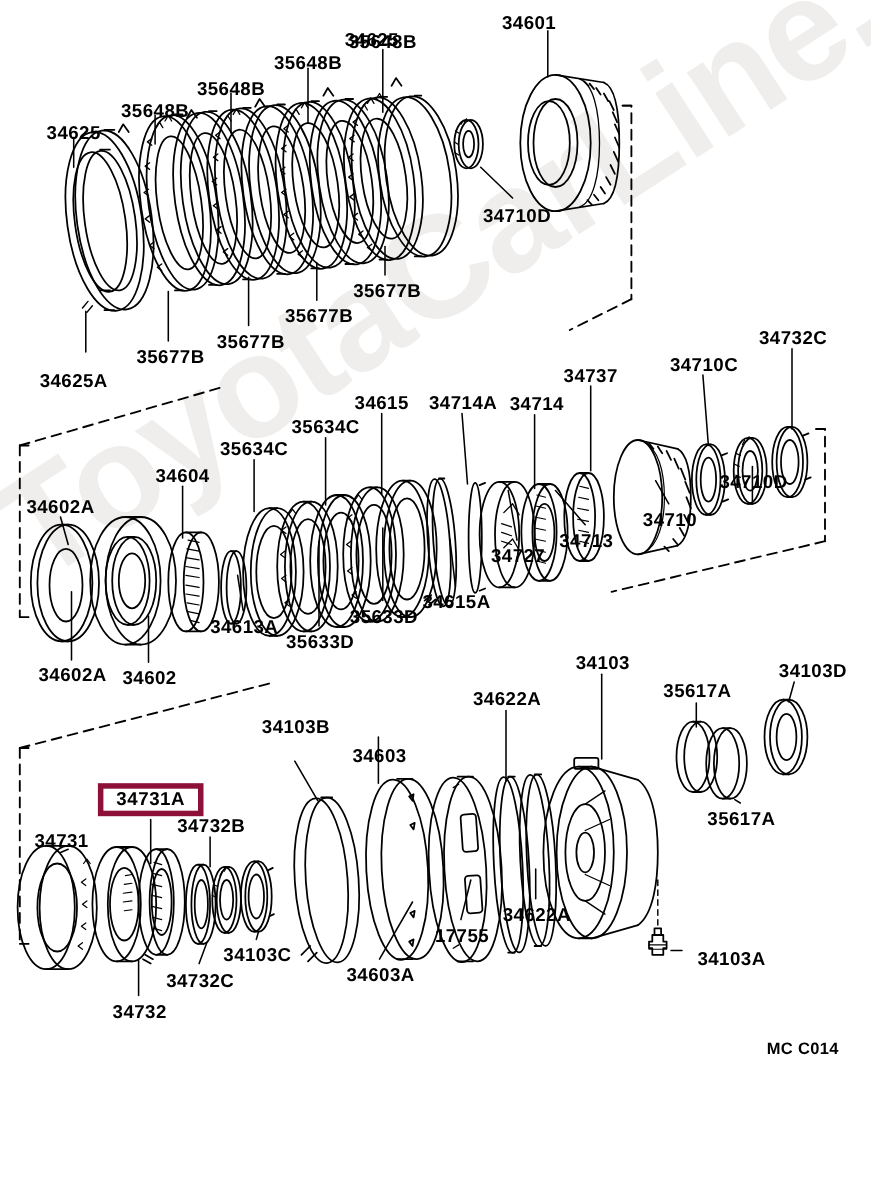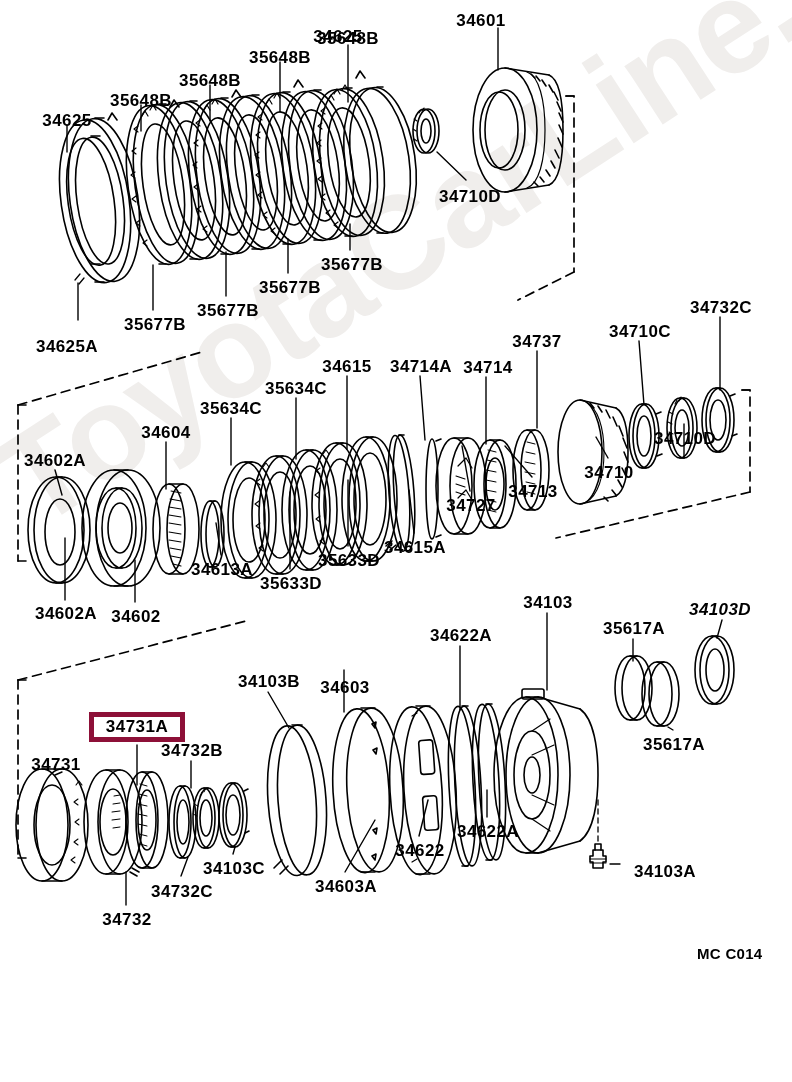--- a/index.html
+++ b/index.html
@@ -583,30 +583,30 @@
   <div class="lbl c" style="left:533px; top:483px;">34713</div>
   <div class="lbl c" style="left:471px; top:497px;">34727</div>
   <div class="lbl c" style="left:415px; top:539px;">34615A</div>
   <div class="lbl c" style="left:349px; top:552px;">35633D</div>
   <div class="lbl c" style="left:291px; top:575px;">35633D</div>
   <div class="lbl c" style="left:222px; top:561px;">34613A</div>
   <div class="lbl c" style="left:66px;  top:605px;">34602A</div>
   <div class="lbl c" style="left:136px; top:608px;">34602</div>
 
   <div class="lbl c" style="left:548px; top:594px;text-align:right;">34103</div>
-  <div class="lbl c" style="left:720px; top:601px;font-style:italic;">34103D</div>
+  <div class="lbl c" style="left:739px; top:601px;">34103D</div>
   <div class="lbl c" style="left:634px; top:620px;">35617A</div>
   <div class="lbl c" style="left:461px; top:627px;">34622A</div>
   <div class="lbl c" style="left:345px; top:651px;margin-top:28px;">34603</div>
-  <div class="lbl c" style="left:269px; top:673px;">34103B</div>
+  <div class="lbl c" style="left:269px; top:652px;">34103B</div>
   <div class="lbl c" style="left:192px; top:742px;">34732B</div>
   <div class="lbl c" style="left:56px;  top:756px;">34731</div>
   <div class="lbl c" style="left:674px; top:736px;">35617A</div>
   <div class="lbl c" style="left:488px; top:823px;">34622A</div>
-  <div class="lbl c" style="left:420px; top:842px;">34622</div>
+  <div class="lbl c" style="left:420px; top:842px;">17755</div>
   <div class="lbl c" style="left:234px; top:860px;">34103C</div>
   <div class="lbl c" style="left:182px; top:883px;">34732C</div>
   <div class="lbl c" style="left:346px; top:878px;">34603A</div>
   <div class="lbl c" style="left:665px; top:863px;">34103A</div>
   <div class="lbl c" style="left:127px; top:911px;">34732</div>
 
   <div class="hl-box" id="hl" style="left: 89px; top: 712px; width: 96px; height: 30px; border-color: rgb(141, 16, 56);">
     <span class="hl-text">34731A</span>
   </div>
 

